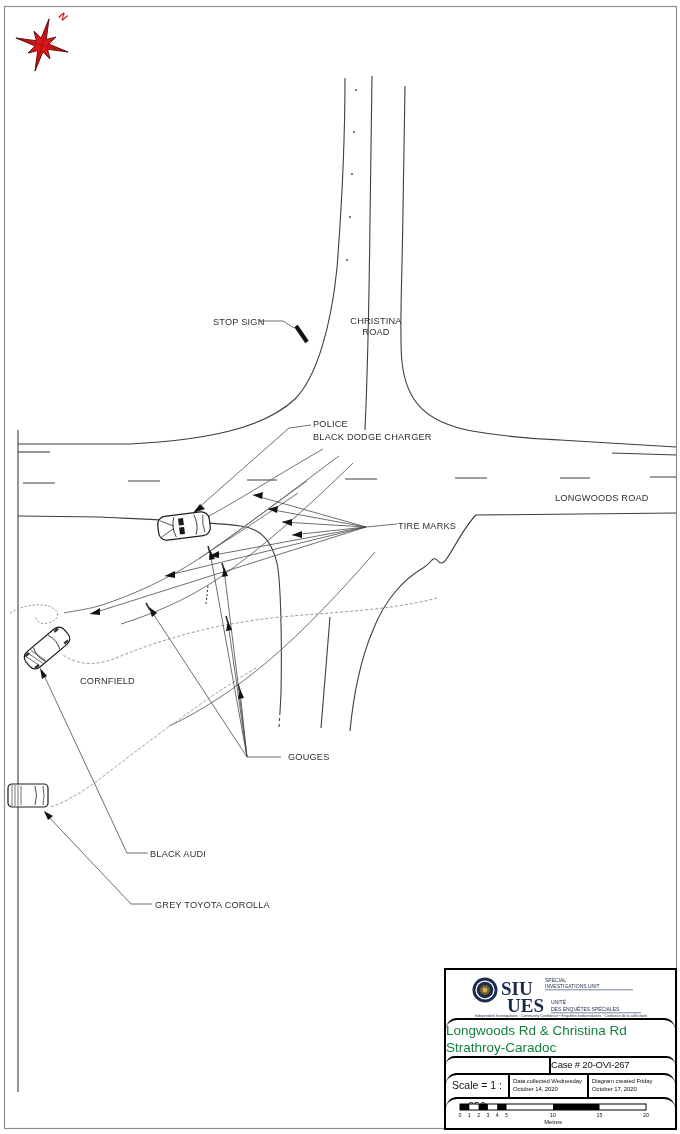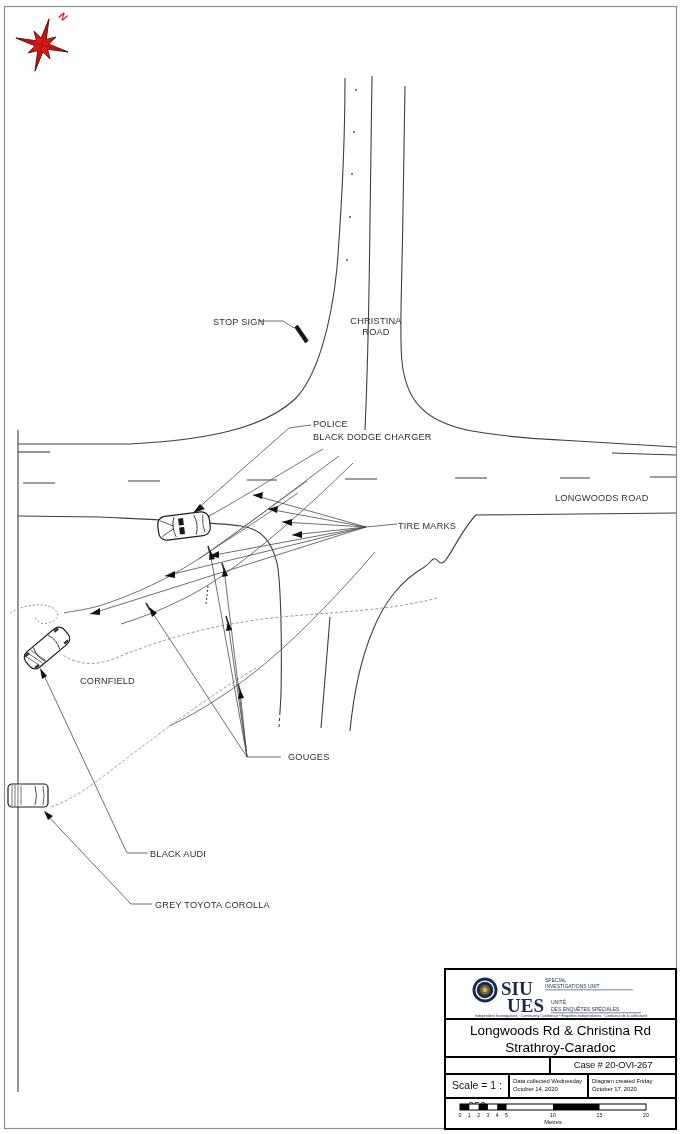--- a/index.html
+++ b/index.html
@@ -3,27 +3,27 @@
 <meta charset="utf-8">
 <style>
   html,body{margin:0;padding:0;background:#e8e8e8;}
   .page{position:relative;width:680px;height:1134px;background:#ffffff;overflow:hidden;
         font-family:"Liberation Sans",sans-serif;}
   svg text{font-family:"Liberation Sans",sans-serif;}
   .serif{font-family:"Liberation Serif",serif;}
   
   .tb{position:absolute;left:444px;top:968px;width:233px;height:162px;border:2px solid #000;
       background:#fff;box-sizing:border-box;color:#111;}
-  .tb-row{box-sizing:border-box;}
+  .tb-row{box-sizing:border-box;border-radius:11px;}
   .tb-logo{height:48px;display:flex;align-items:center;justify-content:center;}
-  .tb-title{height:38px;border-top:2px solid #000;text-align:center;font-size:13.5px;
-            line-height:1.28;padding-top:2px;color:#000000;}
+  .tb-title{height:38px;border-top:2px solid #000;font-size:13.5px;
+            line-height:1.28;padding-top:2px;color:#15803d;}
   .tb-case{height:17px;border-top:2px solid #000;display:flex;}
   .tb-case-left{width:103px;}
-  .tb-case-right{flex:1;border-left:2px solid #000;text-align:center;font-size:9.5px;
+  .tb-case-right{flex:1;border-left:2px solid #000;text-align:left;font-size:9.5px;
                  letter-spacing:-0.2px;line-height:14px;}
   .tb-scale{height:24px;border-top:2px solid #000;display:flex;}
   .tb-scale-c1{width:62px;text-align:center;font-size:10.5px;line-height:21px;}
   .tb-scale-c2{width:74px;border-left:2px solid #000;font-size:6px;line-height:1.4;
                padding:2px 0 0 3px;letter-spacing:-0.1px;}
   .tb-scale-c3{flex:1;border-left:2px solid #000;font-size:6px;line-height:1.4;
                padding:2px 0 0 3px;letter-spacing:-0.1px;}
   .tb-bar{height:29px;border-top:2px solid #000;display:flex;justify-content:center;align-items:flex-start;}
 </style>
 </head>

